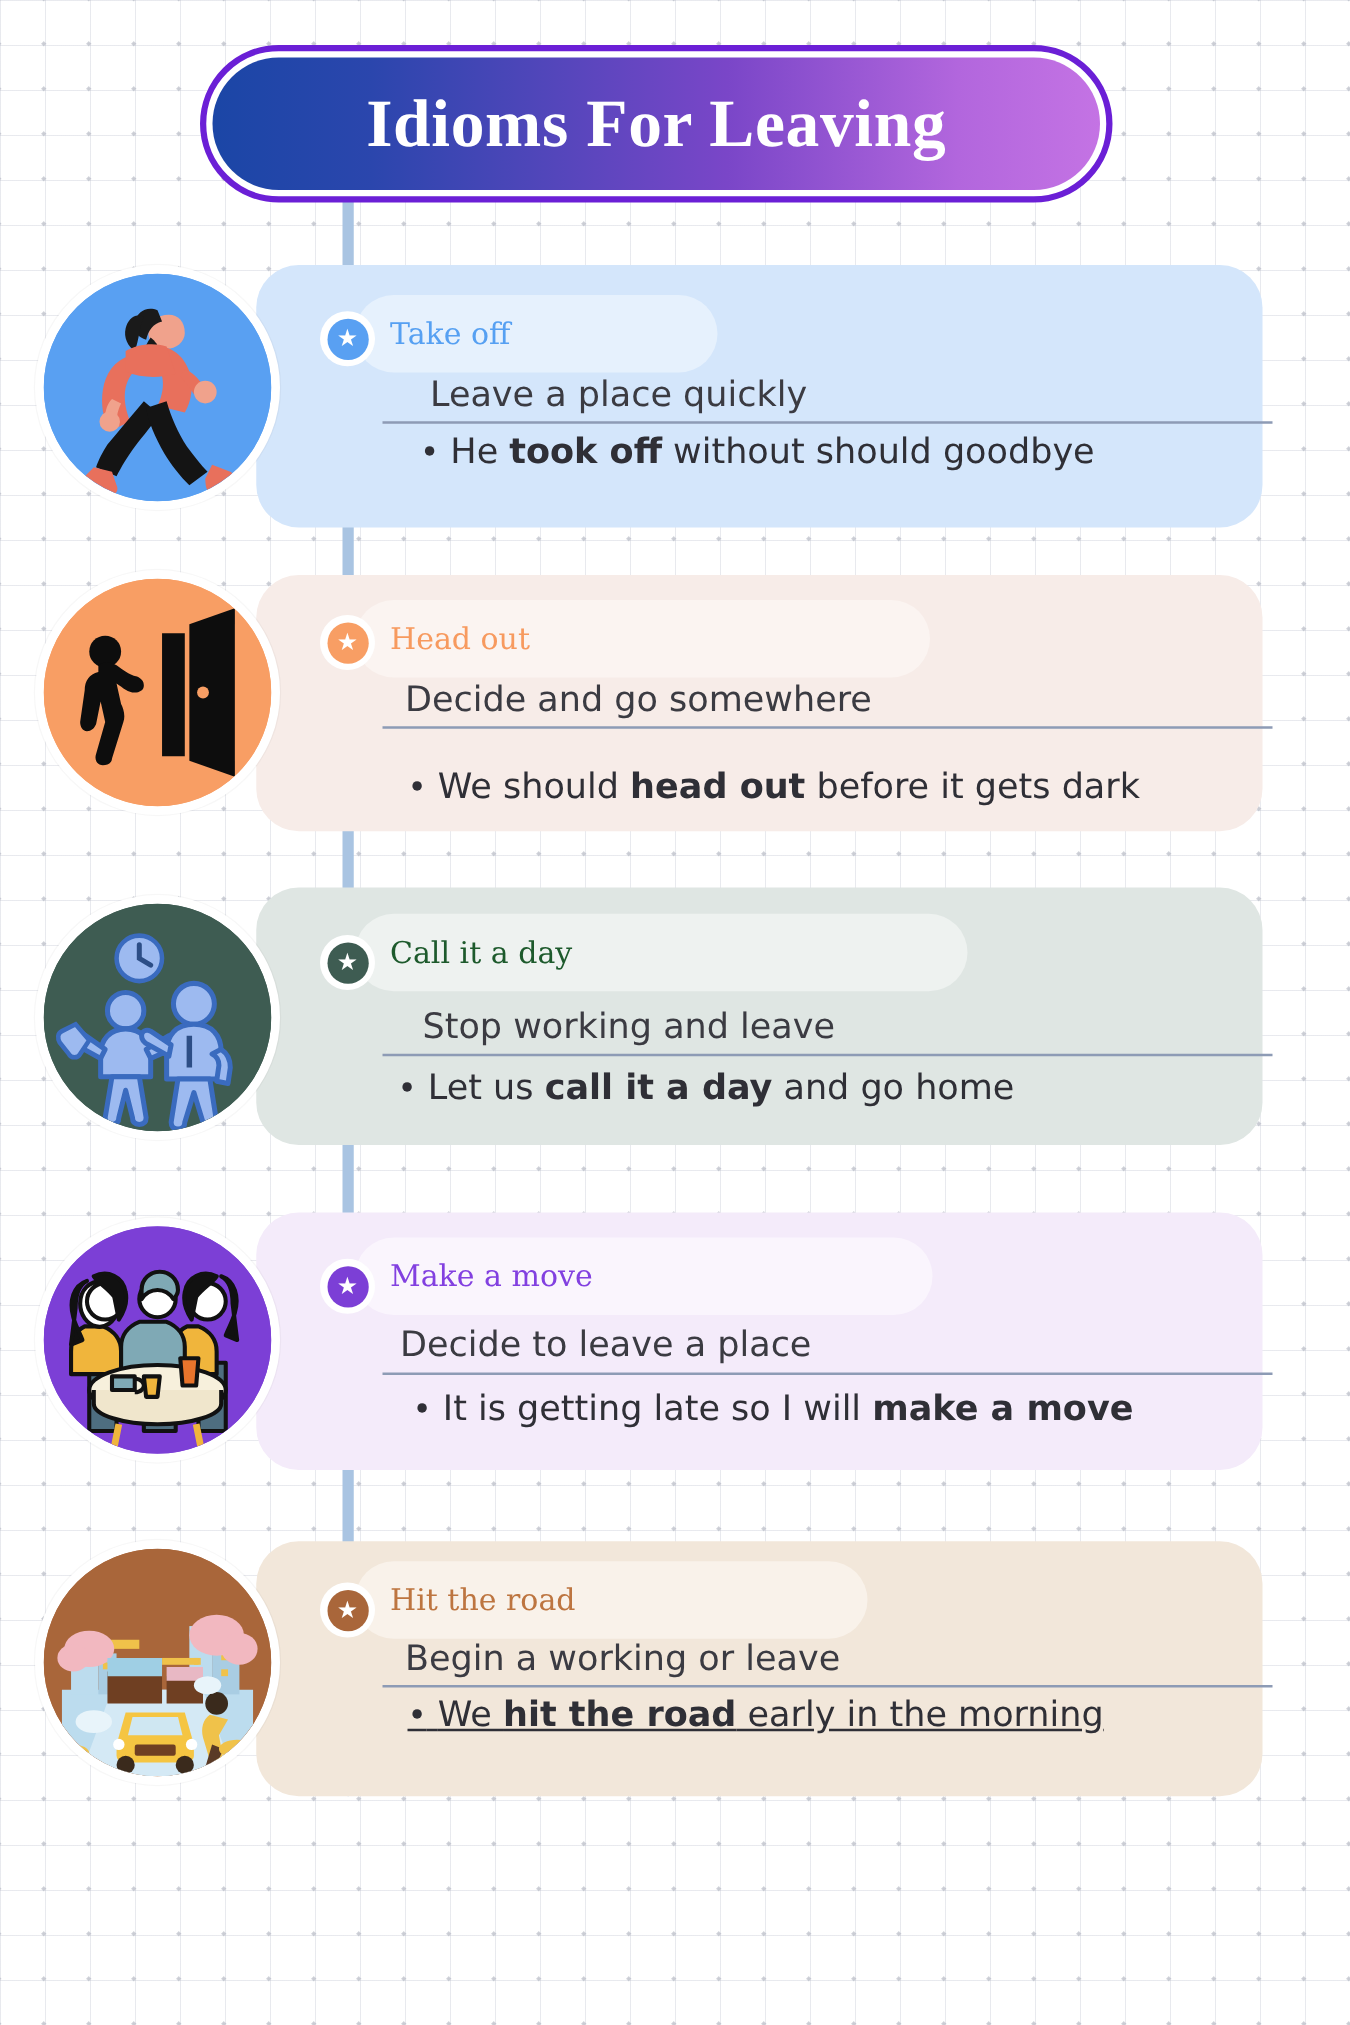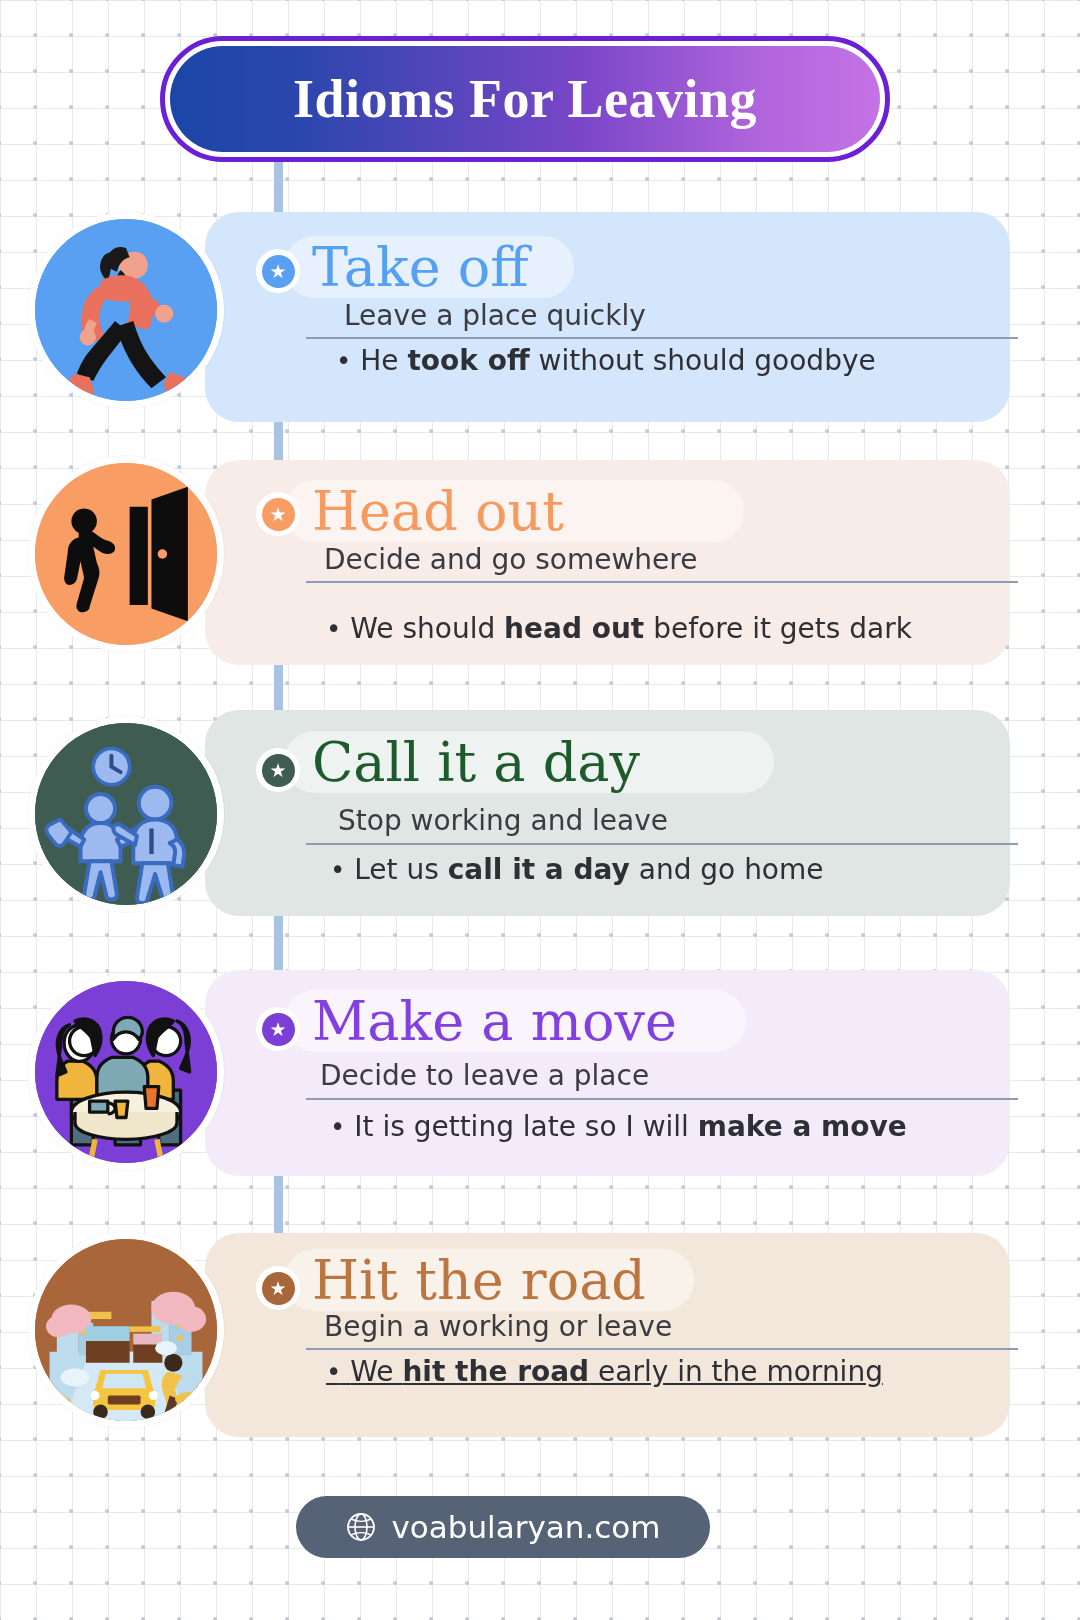--- a/index.html
+++ b/index.html
@@ -131,21 +131,21 @@
     position: absolute;
     height: 62px;
     border-radius: 31px;
     display: flex;
     align-items: center;
     padding-left: 28px;
     z-index: 5;
   }
   .idiom-title {
     font-family: "DejaVu Serif", serif;
-    font-size: 54px;
+    font-size: 24px;
     font-weight: normal;
     white-space: nowrap;
   }
 
   .meaning {
     position: absolute;
     font-size: 28px;
     color: #3b3b42;
     white-space: nowrap;
     z-index: 5;
@@ -307,21 +307,21 @@
     <div class="star-badge" style="top:748px;">
       <span class="star-inner" style="background:#3e5c52;">★</span>
     </div>
 
     <div class="title-pill" style="top:731px;left:284px;width:490px;background:#eef2f0;">
       <span class="idiom-title" style="color:#1d5a2c;">Call it a day</span>
     </div>
 
     <div class="meaning" style="top:804px;left:338px;">Stop working and leave</div>
     <div class="rule" style="top:843px;left:306px;width:712px;"></div>
-    <div class="example" style="top:853px;left:330px;">
+    <div class="example" style="top:853px;left:318px;">
       <span class="bullet">•</span>
       <span>Let us </span><b>call it a day</b><span> and go home</span>
     </div>
   </div>
 
   <div class="entry">
     <div class="band" style="top:970px;height:206px;background:#f4ebfa;"></div>
 
     <div class="circle" style="top:974px;background:#7c3fd6;">
       <svg viewBox="0 0 100 100">
@@ -427,26 +427,14 @@
     </div>
 
     <div class="meaning" style="top:1310px;left:324px;">Begin a working or leave</div>
     <div class="rule" style="top:1348px;left:306px;width:712px;"></div>
     <div class="example" style="top:1355px;left:326px;text-decoration:underline;">
       <span class="bullet">•</span>
       <span>We </span><b>hit the road</b><span> early in the morning</span>
     </div>
   </div>
 
-  <div id="footer">
-    <span id="globe-icon">
-      <svg width="32" height="32" viewBox="0 0 32 32">
-        <circle cx="16" cy="16" r="13" fill="none" stroke="#ffffff" stroke-width="1.8"></circle>
-        <ellipse cx="16" cy="16" rx="6" ry="13" fill="none" stroke="#ffffff" stroke-width="1.6"></ellipse>
-        <line x1="3" y1="16" x2="29" y2="16" stroke="#ffffff" stroke-width="1.6"></line>
-        <path d="M6 8c6 3 14 3 20 0" fill="none" stroke="#ffffff" stroke-width="1.4"></path>
-        <path d="M6 24c6-3 14-3 20 0" fill="none" stroke="#ffffff" stroke-width="1.4"></path>
-      </svg>
-    </span>
-    <span id="footer-text">voabularyan.com</span>
-  </div>
 
 </div>
 
 </body></html>

